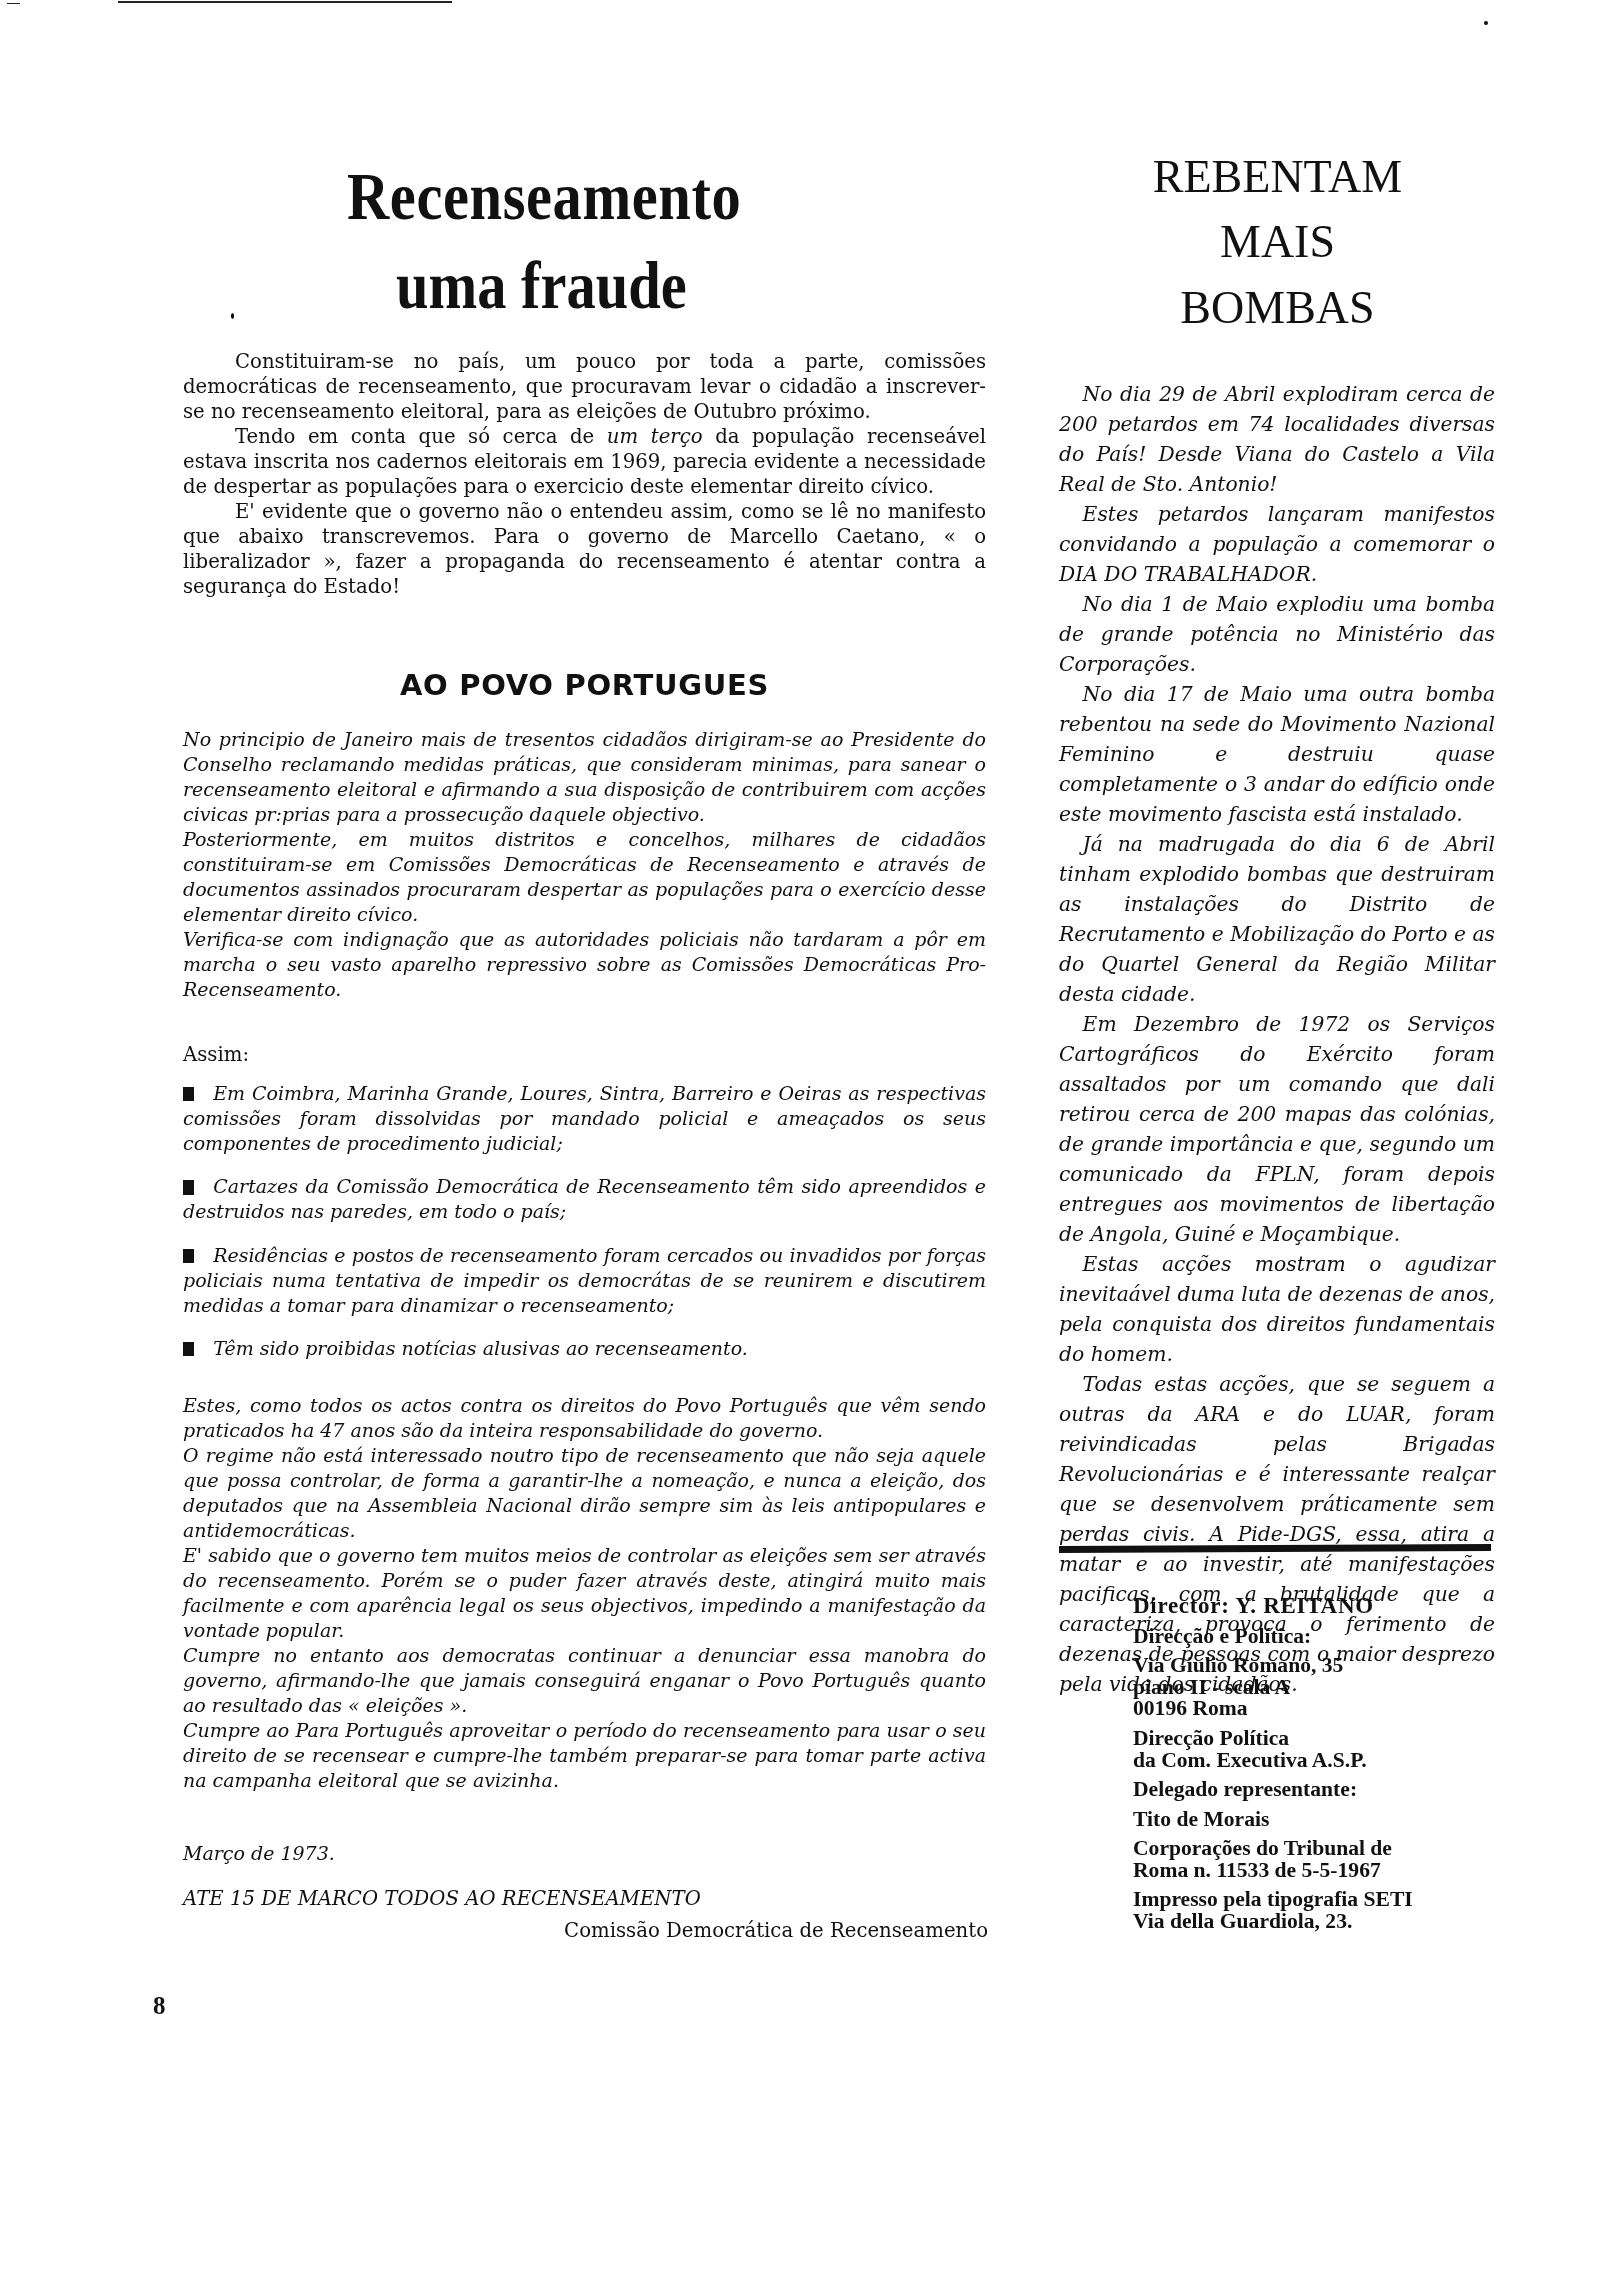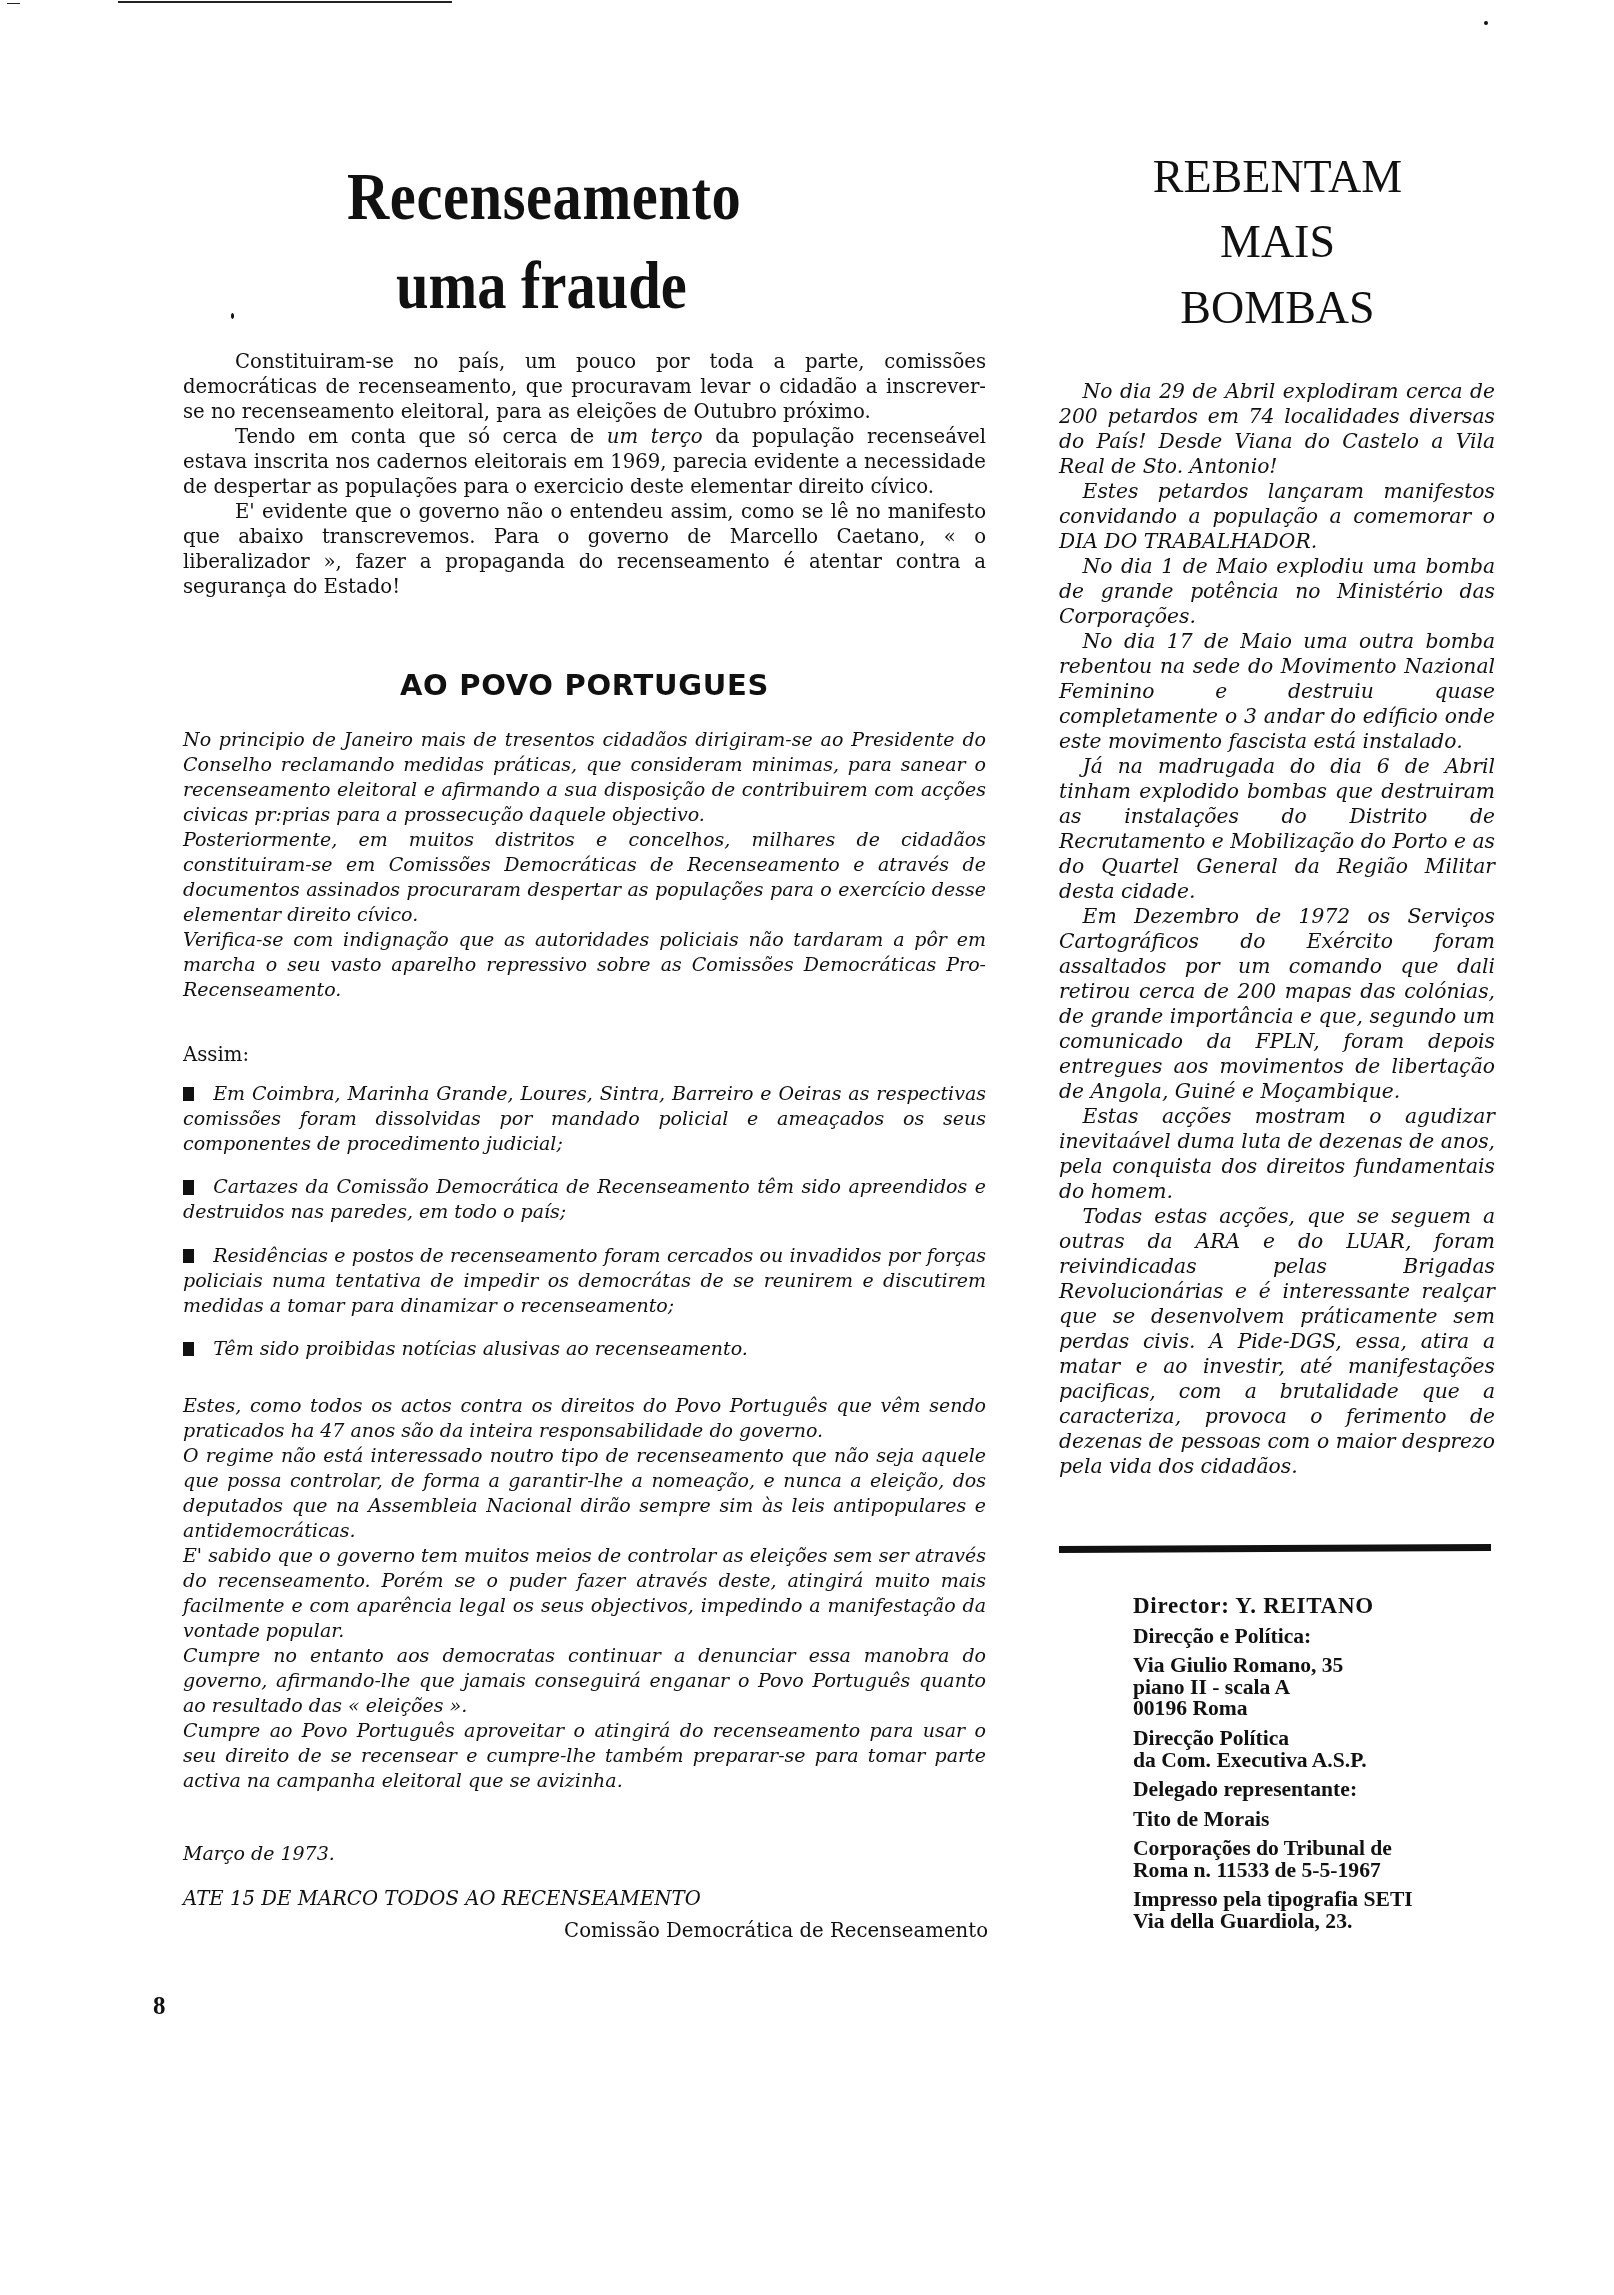--- a/index.html
+++ b/index.html
@@ -30,21 +30,21 @@
   .date-line { position:absolute; left:183px; top:1842px; font-family:"DejaVu Serif", serif; font-style:italic; font-size:19px; margin:0; }
   .slogan { position:absolute; left:183px; top:1887px; font-family:"DejaVu Serif", serif; font-style:italic; font-size:19.7px; margin:0; }
   .signature { position:absolute; right:626px; top:1919px; font-family:"DejaVu Serif", serif; font-size:19.7px; margin:0; }
 
   
   .right-title { position:absolute; left:1058px; width:439px; text-align:center; font-family:"Liberation Serif", serif; font-weight:normal; font-size:46px; margin:0; line-height:1; }
   .right-title.t1 { top:154px; }
   .right-title.t2 { top:219px; }
   .right-title.t3 { top:285px; }
 
-  .right-body { position:absolute; left:1059px; width:436px; top:379px; font-family:"DejaVu Serif", serif; font-style:italic; font-size:20.3px; line-height:25px; text-align:justify; margin:0; }
+  .right-body { position:absolute; left:1059px; width:436px; top:379px; font-family:"DejaVu Serif", serif; font-style:italic; font-size:20.3px; line-height:30px; text-align:justify; margin:0; }
   .right-body p { margin:0; text-indent:23.6px; }
 
   .rule { position:absolute; left:1059px; width:432px; top:1545px; height:7.2px; background:#111; transform:rotate(-0.25deg); }
 
   .credits { position:absolute; left:1133px; width:367px; top:1595px; font-family:"Liberation Serif", serif; font-weight:bold; font-size:21.6px; line-height:21.6px; margin:0; }
   .credits .grp { margin-bottom:7.9px; }
   .credits .grp div { white-space:nowrap; }
   .credits .director { font-size:23px; margin-bottom:9.2px; letter-spacing:0.7px; }
 
   .page-num { position:absolute; left:153px; top:1992px; font-family:"Liberation Serif", serif; font-weight:bold; font-size:25px; margin:0; }
@@ -82,21 +82,21 @@
   <li><span class="bullet-mark"></span><span>Cartazes da Comissão Democrática de Recenseamento têm sido apreendidos e destruidos nas paredes, em todo o país;</span></li>
   <li><span class="bullet-mark"></span><span>Residências e postos de recenseamento foram cercados ou invadidos por forças policiais numa tentativa de impedir os democrátas de se reunirem e discutirem medidas a tomar para dinamizar o recenseamento;</span></li>
   <li><span class="bullet-mark"></span><span>Têm sido proibidas notícias alusivas ao recenseamento.</span></li>
 </ul>
 
 <div class="body-italic" style="top:1393px;">
   <p>Estes, como todos os actos contra os direitos do Povo Português que vêm sendo praticados ha 47 anos são da inteira responsabilidade do governo.</p>
   <p>O regime não está interessado noutro tipo de recenseamento que não seja aquele que possa controlar, de forma a garantir-lhe a nomeação, e nunca a eleição, dos deputados que na Assembleia Nacional dirão sempre sim às leis antipopulares e antidemocráticas.</p>
   <p>E' sabido que o governo tem muitos meios de controlar as eleições sem ser através do recenseamento. Porém se o puder fazer através deste, atingirá muito mais facilmente e com aparência legal os seus objectivos, impedindo a manifestação da vontade popular.</p>
   <p>Cumpre no entanto aos democratas continuar a denunciar essa manobra do governo, afirmando-lhe que jamais conseguirá enganar o Povo Português quanto ao resultado das « eleições ».</p>
-  <p>Cumpre ao Povo Português aproveitar o atingirá do recenseamento para usar o seu direito de se recensear e cumpre-lhe também preparar-se para tomar parte activa na campanha eleitoral que se avizinha.</p>
+  <p>Cumpre ao Para Português aproveitar o período do recenseamento para usar o seu direito de se recensear e cumpre-lhe também preparar-se para tomar parte activa na campanha eleitoral que se avizinha.</p>
 </div>
 
 <p class="date-line">Março de 1973.</p>
 <p class="slogan">ATE 15 DE MARCO TODOS AO RECENSEAMENTO</p>
 <p class="signature">Comissão Democrática de Recenseamento</p>
 
 <h1 class="right-title t1">REBENTAM</h1>
 <h1 class="right-title t2">MAIS</h1>
 <h1 class="right-title t3">BOMBAS</h1>
 

